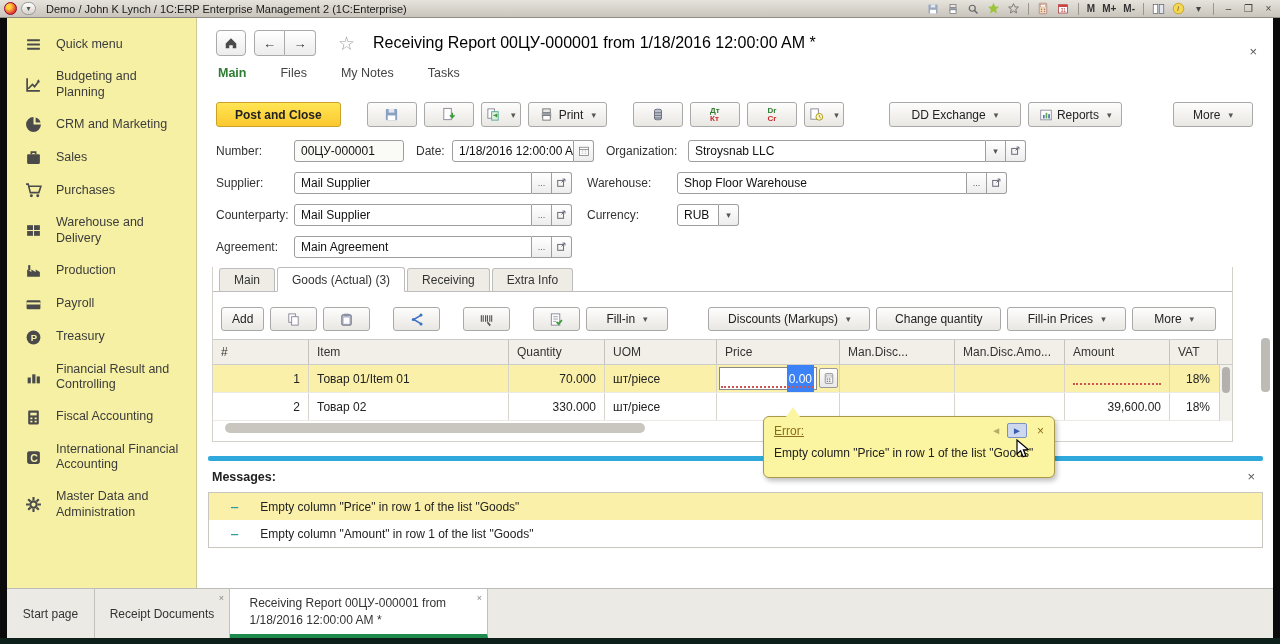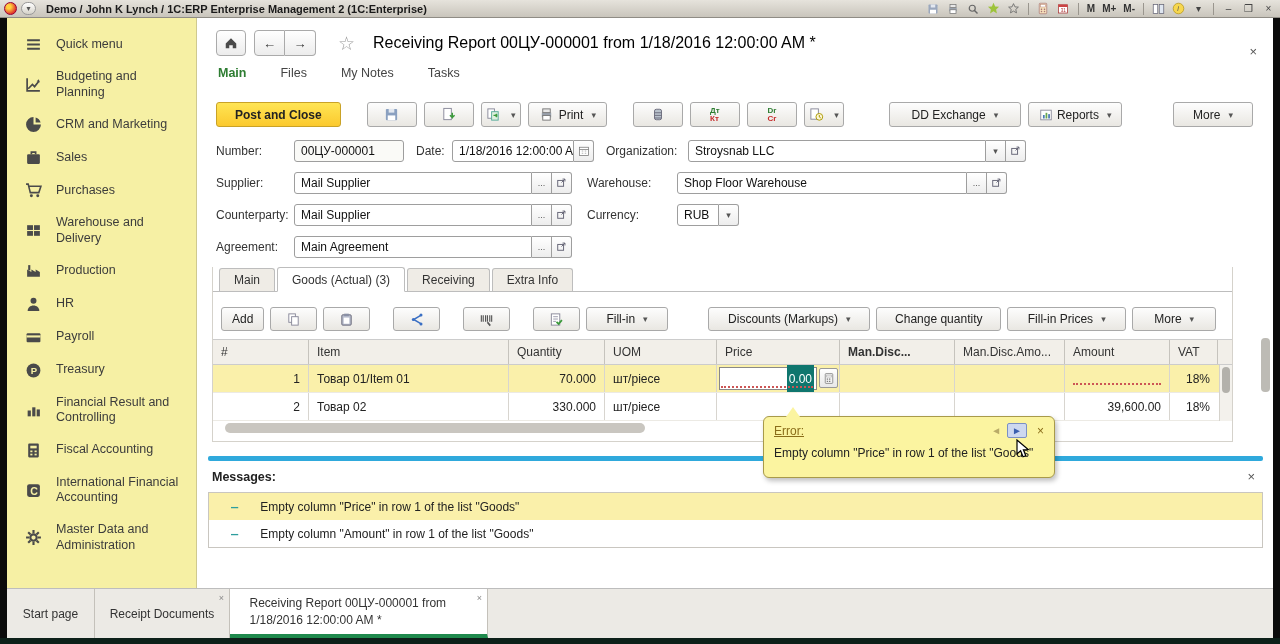--- a/index.html
+++ b/index.html
@@ -7,21 +7,21 @@
   body { background:#0b0b0b; position:relative; font-size:12px; color:#222; }
 
   
   .titlebar { position:absolute; top:0; left:0; width:1280px; height:18px;
     background:linear-gradient(#e6e3dc,#c9c5bc); border-bottom:1px solid #8f8c85;
     display:flex; align-items:center; padding:0 4px; gap:4px; }
   .titlebar .logo { width:13px; height:13px; border-radius:50%;
     background:radial-gradient(circle at 35% 35%, #ffd23e 20%, #e23b2e 70%); border:1px solid #903; }
   .titlebar .sysdrop { width:15px; height:13px; border:1px solid #999; border-radius:7px;
     background:linear-gradient(#fff,#d5d2c9); font-size:8px; color:#555; text-align:center; line-height:12px; }
-  .titlebar .ttl { font-size:11px; font-weight:bold; color:#1a1a1a; margin-left:6px; white-space:nowrap; }
+  .titlebar .ttl { font-size:11px; font-weight:normal; color:#1a1a1a; margin-left:6px; white-space:nowrap; }
   .tb-icons { margin-left:auto; display:flex; align-items:center; gap:5px; }
   .tb-ic { width:15px; height:14px; display:flex; align-items:center; justify-content:center; font-size:10px; color:#444; }
   .tb-txt { font-size:10px; font-weight:bold; color:#333; padding:0 1px; }
   .tb-sep { width:1px; height:12px; background:#9a968e; margin:0 2px; }
 
   
   .app { position:absolute; top:18px; left:7px; right:7px; bottom:6px; background:#fff; }
   .bottomstrip { position:absolute; left:0; right:0; bottom:0; height:6px; background:#0d2019; }
 
   
@@ -87,27 +87,27 @@
 
   
   .gtable { margin:2px 0 0 0; width:1019px; font-size:12px; position:relative; }
   .trow { display:flex; height:28px; align-items:stretch; }
   .trow.head { height:26px; background:#f2efe9; border-top:1px solid #ccc; border-bottom:1px solid #ccc; color:#333; }
   .trow.sel { background:#faf0aa; }
   .tcell { border-right:1px solid #d8d5cf; display:flex; align-items:center; padding:0 8px; overflow:hidden; white-space:nowrap; }
   .trow.head .tcell { border-right:1px solid #c6c3bd; }
   .num { justify-content:flex-end; }
   .c0{width:96px;} .c1{width:200px;} .c2{width:96px;} .c3{width:112px;} .c4{width:123px;}
-  .c5{width:115px;font-weight:bold;} .c6{width:110px;} .c7{width:105px;} .c8{width:48px; border-right:none;}
+  .c5{width:115px;} .c6{width:110px;} .c7{width:105px;} .c8{width:48px; border-right:none;}
   .trow:not(.head) { border-bottom:1px solid #eceae4; }
 
   .price-edit { position:relative; padding:0; }
   .price-box { position:absolute; inset:2px 22px 2px 2px; background:#fff; border:1px solid #888;
     display:flex; align-items:center; justify-content:flex-end; padding-right:2px; }
-  .price-sel { background:#0f766e; color:#fff; padding:16px 2px; font-size:12px; }
+  .price-sel { background:#3b82f6; color:#fff; padding:16px 2px; font-size:12px; }
   .price-calc { position:absolute; right:1px; top:3px; width:19px; height:20px; border:1px solid #999;
     border-radius:2px; background:linear-gradient(#fff,#e8e8e8); display:flex; align-items:center; justify-content:center; cursor:pointer; }
   .red-dotted { position:absolute; left:4px; right:26px; bottom:4px; border-bottom:2px dotted #cc5555; }
   .amount-dotted { width:100%; border-bottom:2px dotted #cc5555; height:12px; }
 
   .vscroll { position:absolute; right:0; top:26px; width:13px; height:56px; background:#f3f1ec; border-left:1px solid #d5d2cb; }
   .vscroll .thumb { position:absolute; left:2px; top:2px; width:8px; height:26px; background:#b3b1ab; border-radius:4px; }
   .hscroll { height:13px; margin:1px 6px 6px 6px; position:relative; }
   .hscroll .thumb { position:absolute; left:6px; top:1px; width:420px; height:10px; background:#c9c6c0; border-radius:5px; }
 
@@ -275,27 +275,20 @@
           <rect x="8.5" y="8.5" width="5.5" height="4.5" fill="#4a4a4a"></rect>
         </svg>
       <span class="lbl">Warehouse and Delivery</span>
       </div>
     <div class="side-item">
       <svg width="17" height="17" viewBox="0 0 16 16">
           <path d="M2 13V6l4 2.5V6l4 2.5V6l4 2.5V13z" fill="#4a4a4a"></path>
           <rect x="3" y="2" width="2" height="5" fill="#4a4a4a"></rect>
         </svg>
       <span class="lbl">Production</span>
-      </div>
-    <div class="side-item">
-      <svg width="17" height="17" viewBox="0 0 16 16">
-          <circle cx="8" cy="4.5" r="2.8" fill="#4a4a4a"></circle>
-          <path d="M2.5 14c0-3 2.5-5 5.5-5s5.5 2 5.5 5z" fill="#4a4a4a"></path>
-        </svg>
-      <span class="lbl">HR</span>
       </div>
     <div class="side-item">
       <svg width="17" height="17" viewBox="0 0 16 16">
           <rect x="1.5" y="4" width="13" height="8.5" rx="1" fill="#4a4a4a"></rect>
           <rect x="1.5" y="6" width="13" height="2" fill="#f6f0a4"></rect>
         </svg>
       <span class="lbl">Payroll</span>
       </div>
     <div class="side-item">
       <svg width="17" height="17" viewBox="0 0 16 16">

